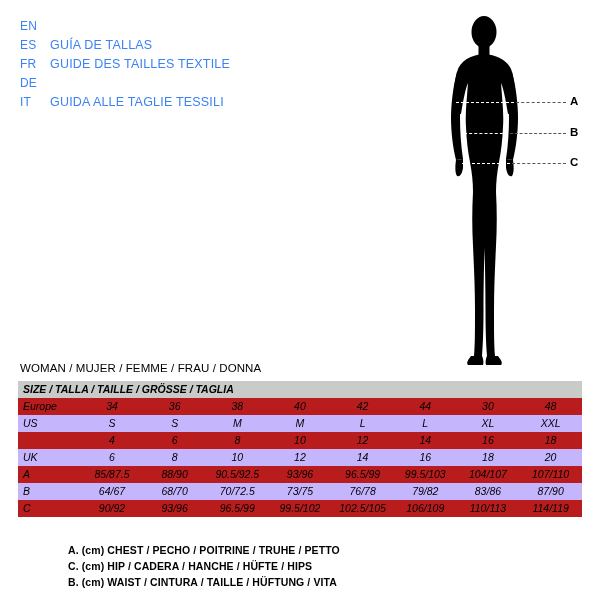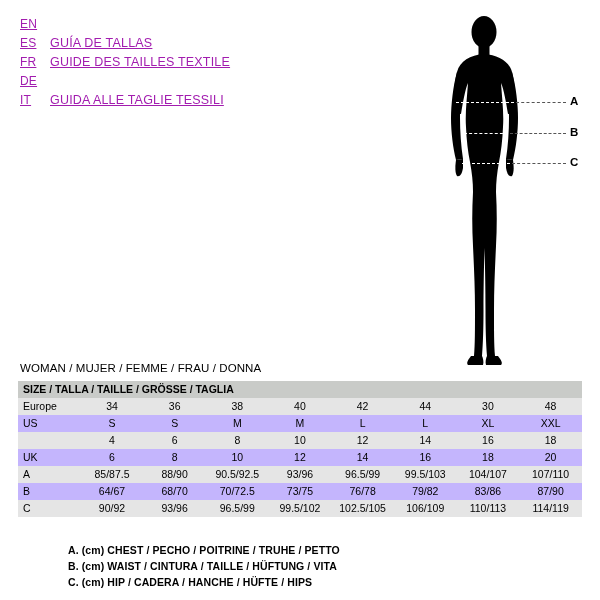--- a/index.html
+++ b/index.html
@@ -21,26 +21,25 @@
 
   
   .lang-block {
     position: absolute;
     top: 14px;
     left: 20px;
     width: 380px;
   }
   .lang-row {
     display: flex;
-    align-items: center;
+    align-items: flex-end;
     height: 19px;
     font-size: 12.5px;
-    color: #a21caf;
+    color: #3b82f6;
     letter-spacing: 0.2px;
-    text-decoration: underline;
   }
   .lang-code {
     width: 30px;
     flex: 0 0 30px;
     font-size: 12px;
   }
   .lang-text {
     flex: 1;
   }
 
@@ -86,20 +85,21 @@
     left: 18px;
     top: 381px;
     width: 564px;
   }
   table.size-table {
     border-collapse: collapse;
     width: 564px;
     table-layout: fixed;
     font-size: 10.5px;
     color: #000;
+    font-style: italic;
   }
   table.size-table th,
   table.size-table td {
     padding: 0;
     height: 17px;
     line-height: 17px;
     text-align: center;
     font-weight: normal;
   }
   table.size-table .rowlabel {
@@ -108,21 +108,21 @@
     width: 88px;
   }
   thead th.head-cell {
     background: #c9cbc8;
     text-align: left;
     padding-left: 5px;
     font-weight: bold;
     font-size: 10.5px;
     height: 17px;
   }
-  tr.shade td { background: #e5e5e5; }
+  tr.shade td { background: #b91c1c; }
   tr.plain td { background: #c4b5fd; }
 
   
   .footnotes {
     position: absolute;
     left: 20px;
     top: 542px;
     width: 520px;
     margin-left: 48px;
   }
@@ -312,17 +312,17 @@
           <td>106/109</td>
           <td>110/113</td>
           <td>114/119</td>
         </tr>
       </tbody>
     </table>
   </div>
 
   <div class="footnotes">
     <div class="footnote">A. (cm) CHEST / PECHO / POITRINE / TRUHE / PETTO</div>
+    <div class="footnote">C. (cm) HIP / CADERA / HANCHE / HÜFTE / HIPS</div>
     <div class="footnote">B. (cm) WAIST / CINTURA / TAILLE / HÜFTUNG / VITA</div>
-    <div class="footnote">C. (cm) HIP / CADERA / HANCHE / HÜFTE / HIPS</div>
   </div>
 
 </div>
 
 </body></html>

